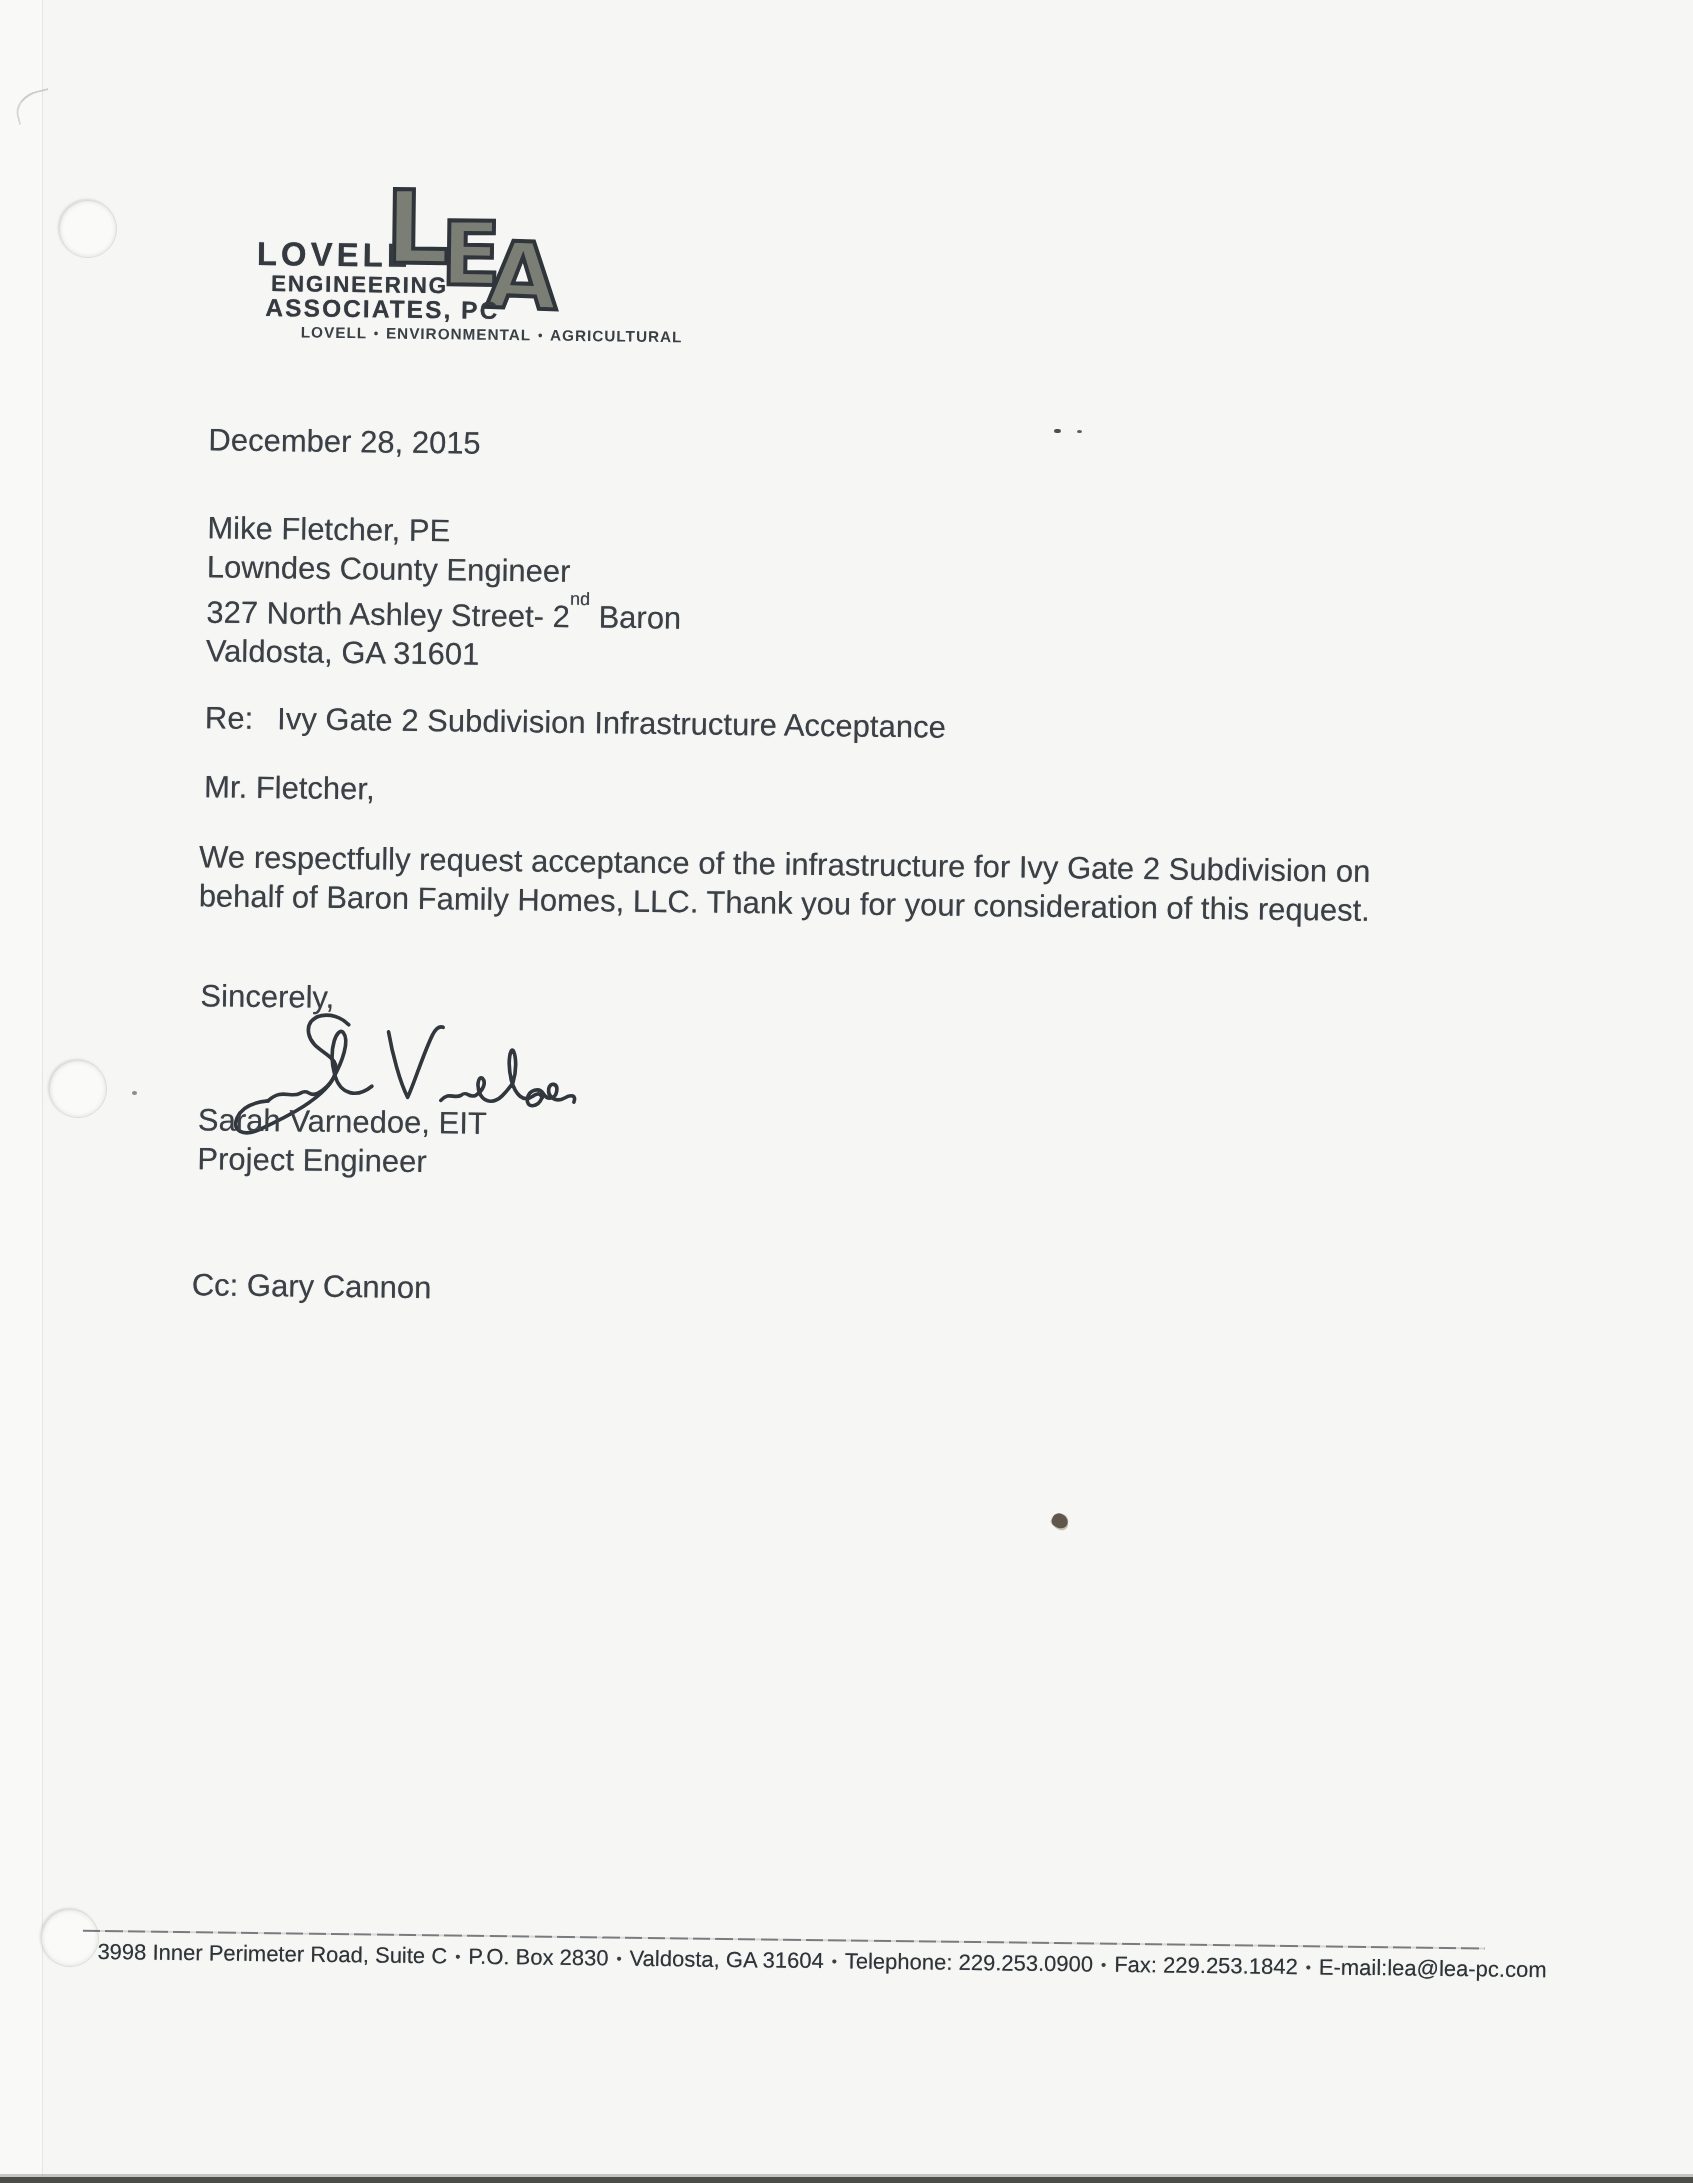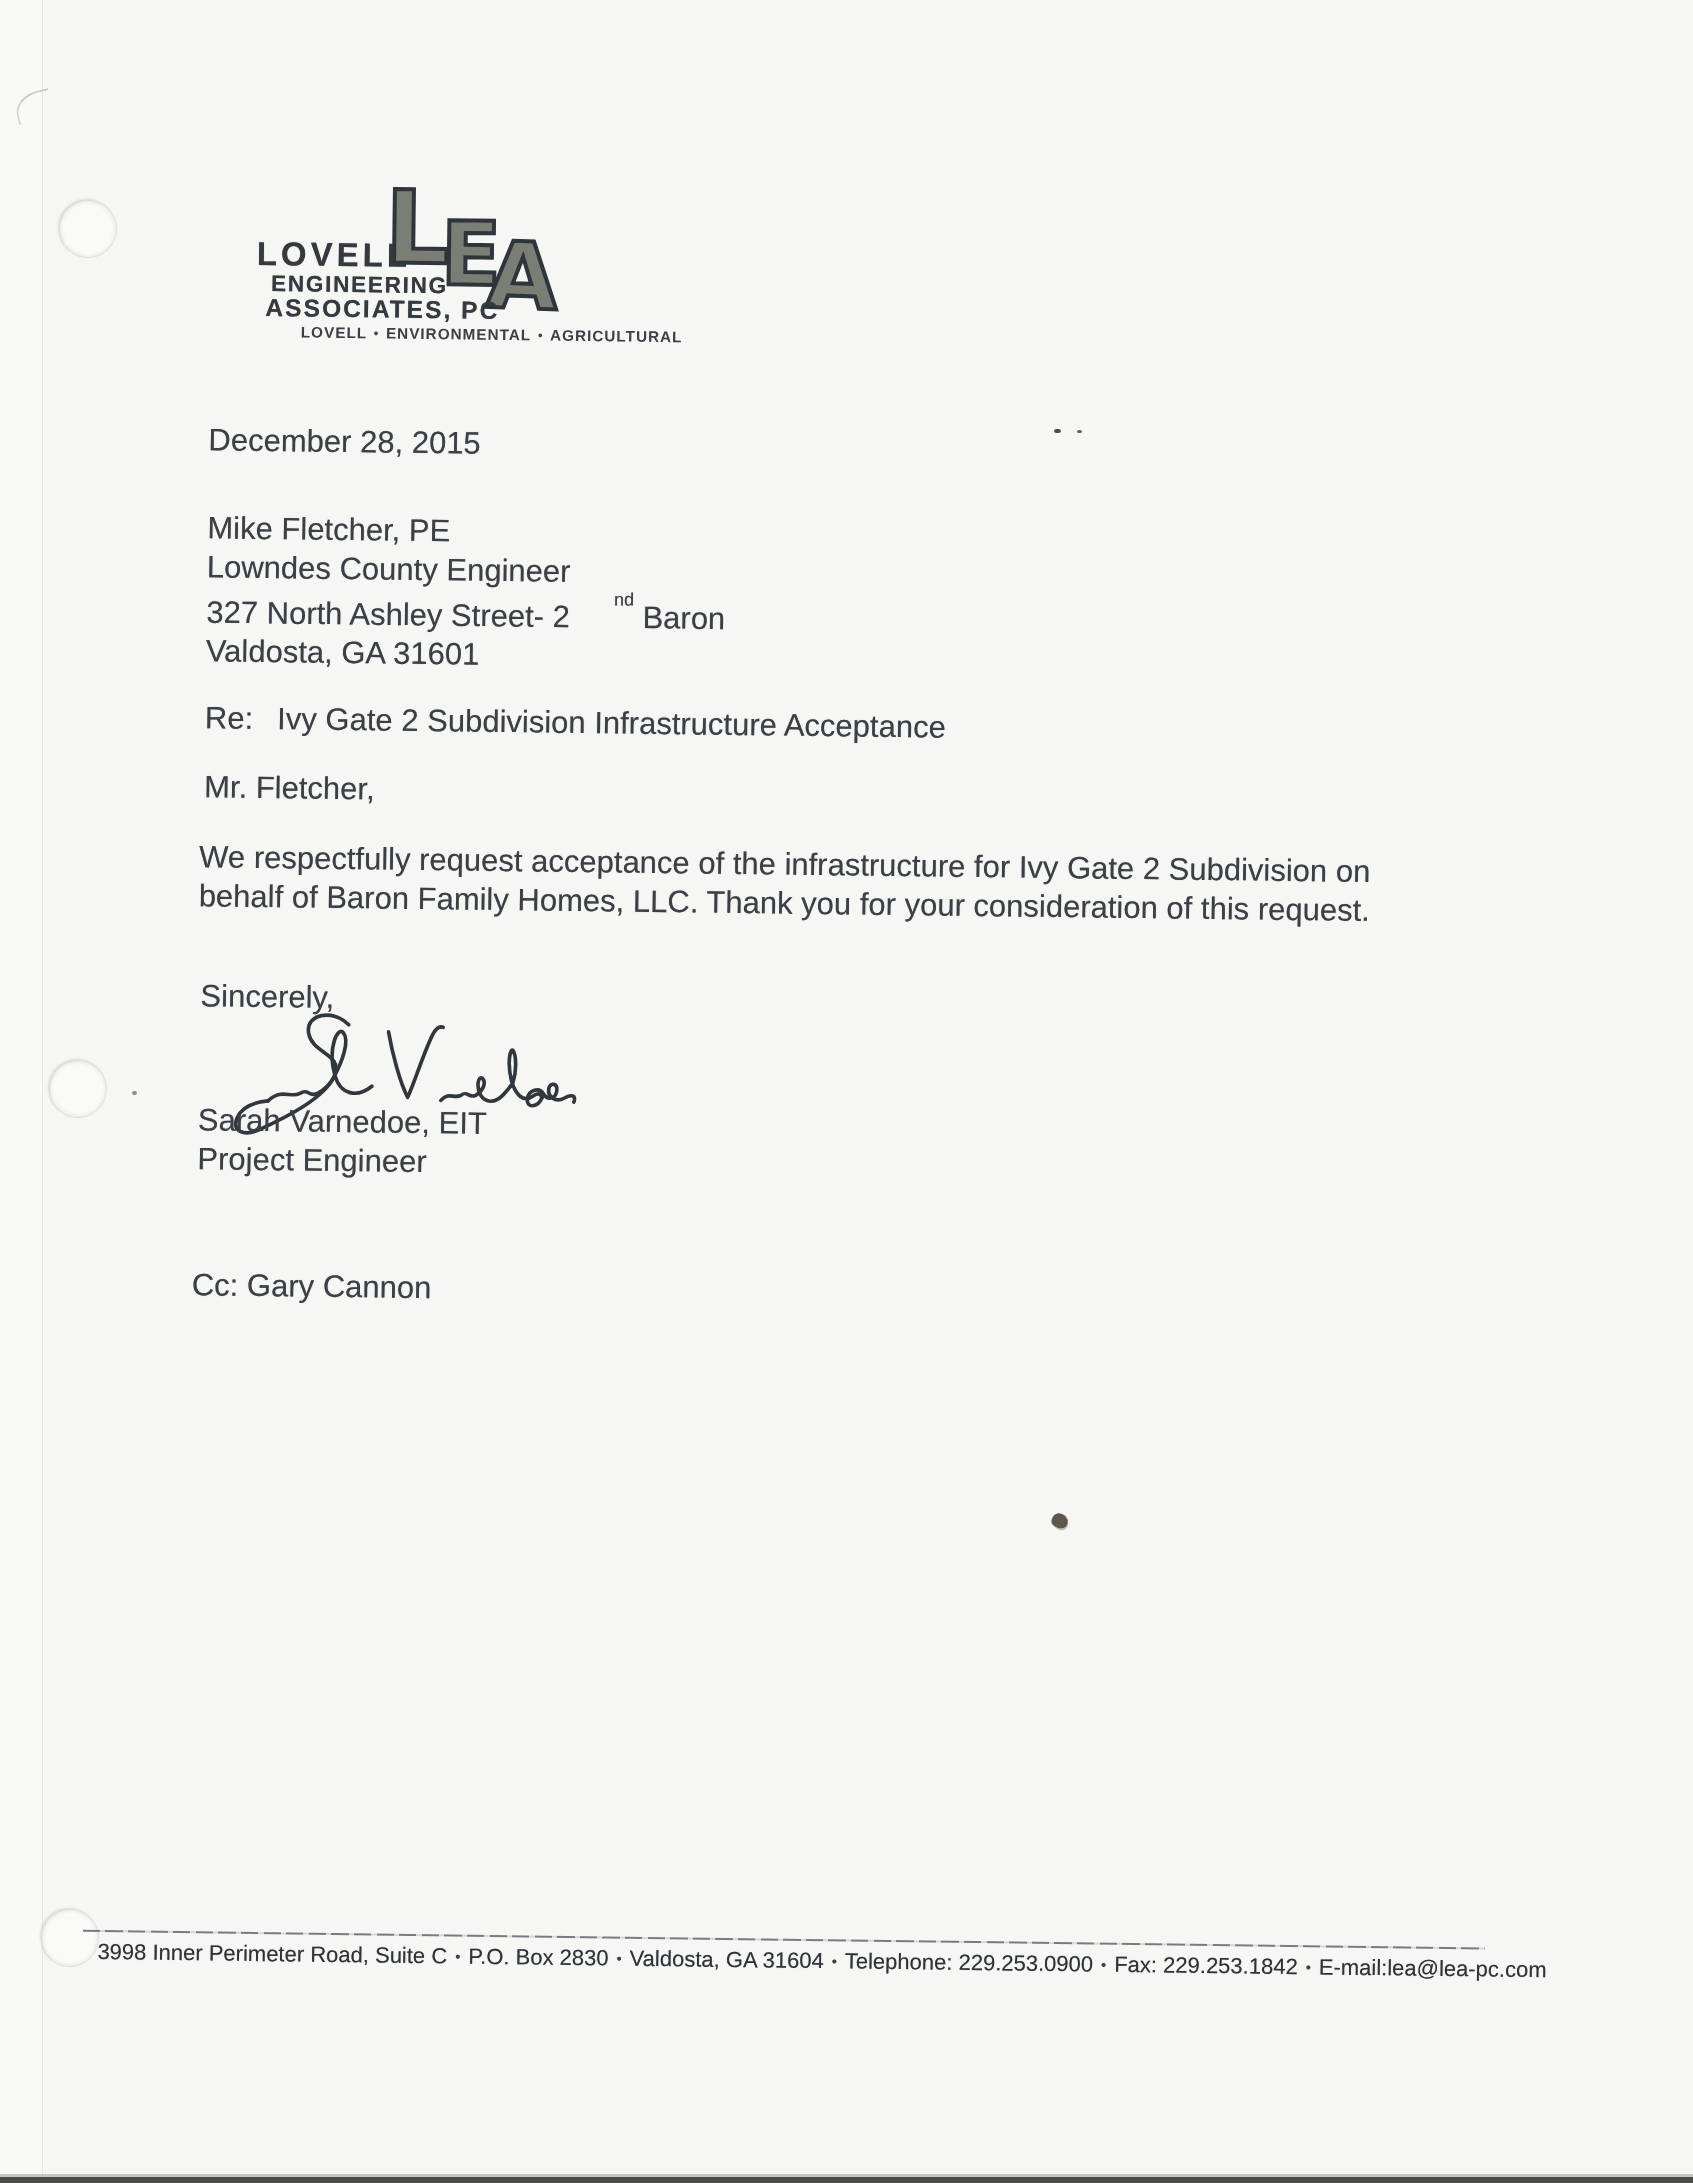--- a/index.html
+++ b/index.html
@@ -49,21 +49,21 @@
   .tagline .tb{margin:0 6.7px;font-size:12.6px;vertical-align:1.3px;}
   .monogram span{position:absolute;font-family:"DejaVu Sans", sans-serif;font-weight:bold;line-height:1;
     color:#7a7e74;-webkit-text-stroke:4px #2f353a;text-shadow:1.3px 1.3px 0 rgba(47,53,58,.55);}
   .mono-l{left:132px;top:-14.6px;font-size:101px;}
   .mono-e{left:188px;top:17.3px;font-size:88px;}
   .mono-a{left:234px;top:37px;font-size:92px;transform:rotate(1.5deg);}
 
   
   .date{left:214px;top:418px;}
   .recipient{left:214px;top:506px;}
-  .recipient sup{font-size:18px;position:relative;top:-11.3px;margin-left:44px;}
+  .recipient sup{font-size:18px;position:relative;top:-11.3px;}
   .subject{left:214px;top:696px;}
   .subject .subj{margin-left:24px;}
   .salutation{left:214px;top:765px;}
   .body-par{left:210px;top:835px;line-height:43px;}
   .closing{left:213px;top:974px;}
   .signer{left:212px;top:1098px;line-height:40px;}
   .cc{left:208px;top:1263px;}
 
   .signature{position:absolute;left:194px;top:1002px;width:399px;height:153px;}
   .signature path{fill:none;stroke:#31373d;stroke-width:5.5;stroke-linecap:round;stroke-linejoin:round;}

